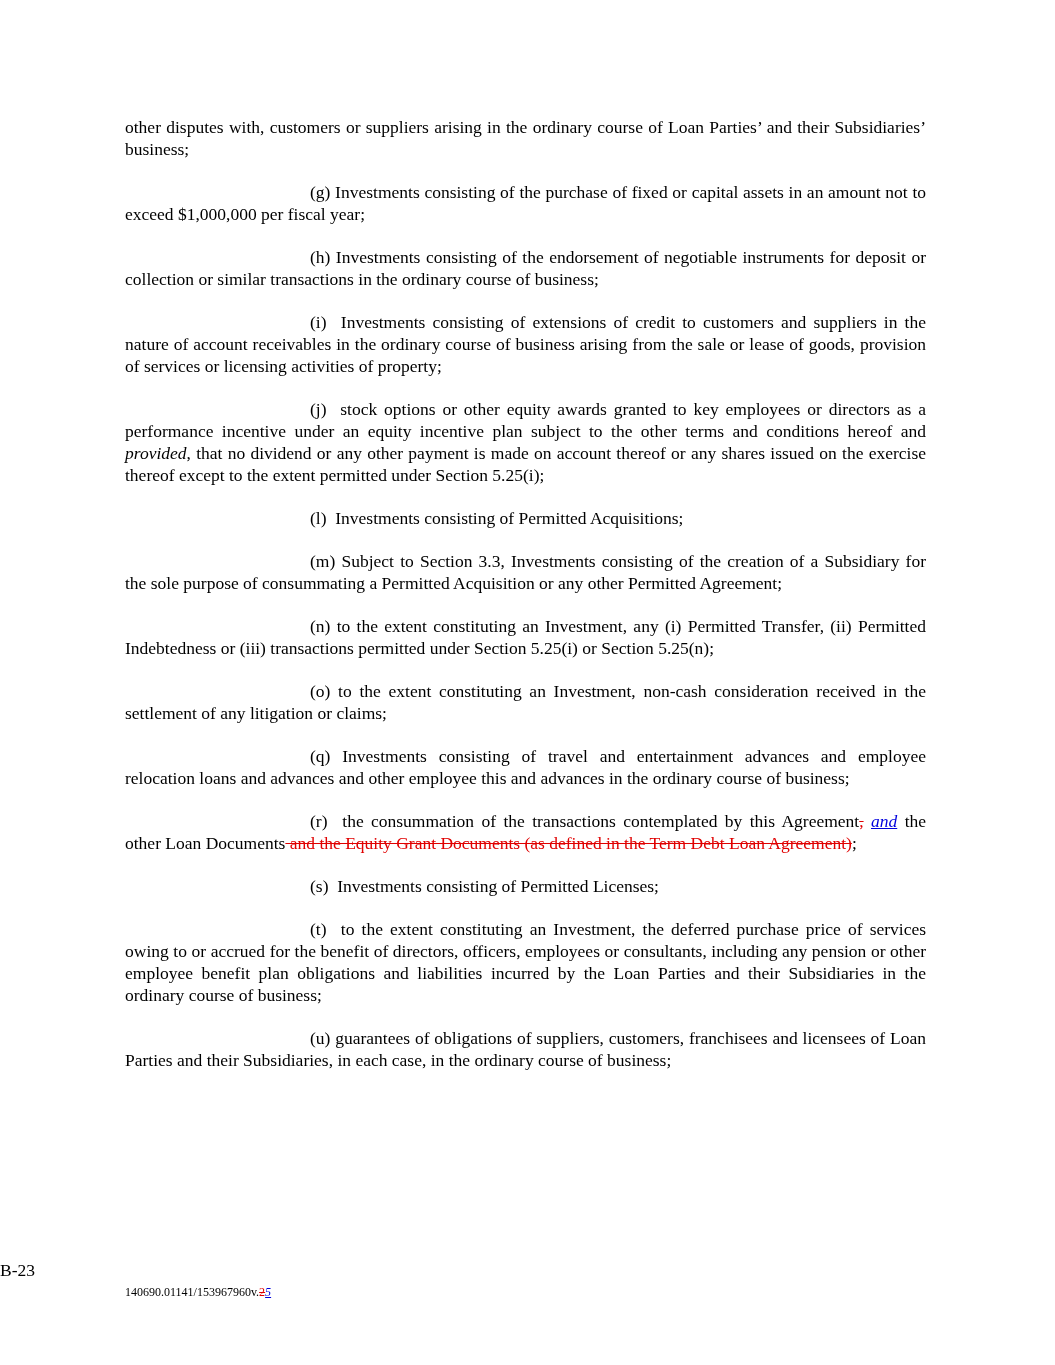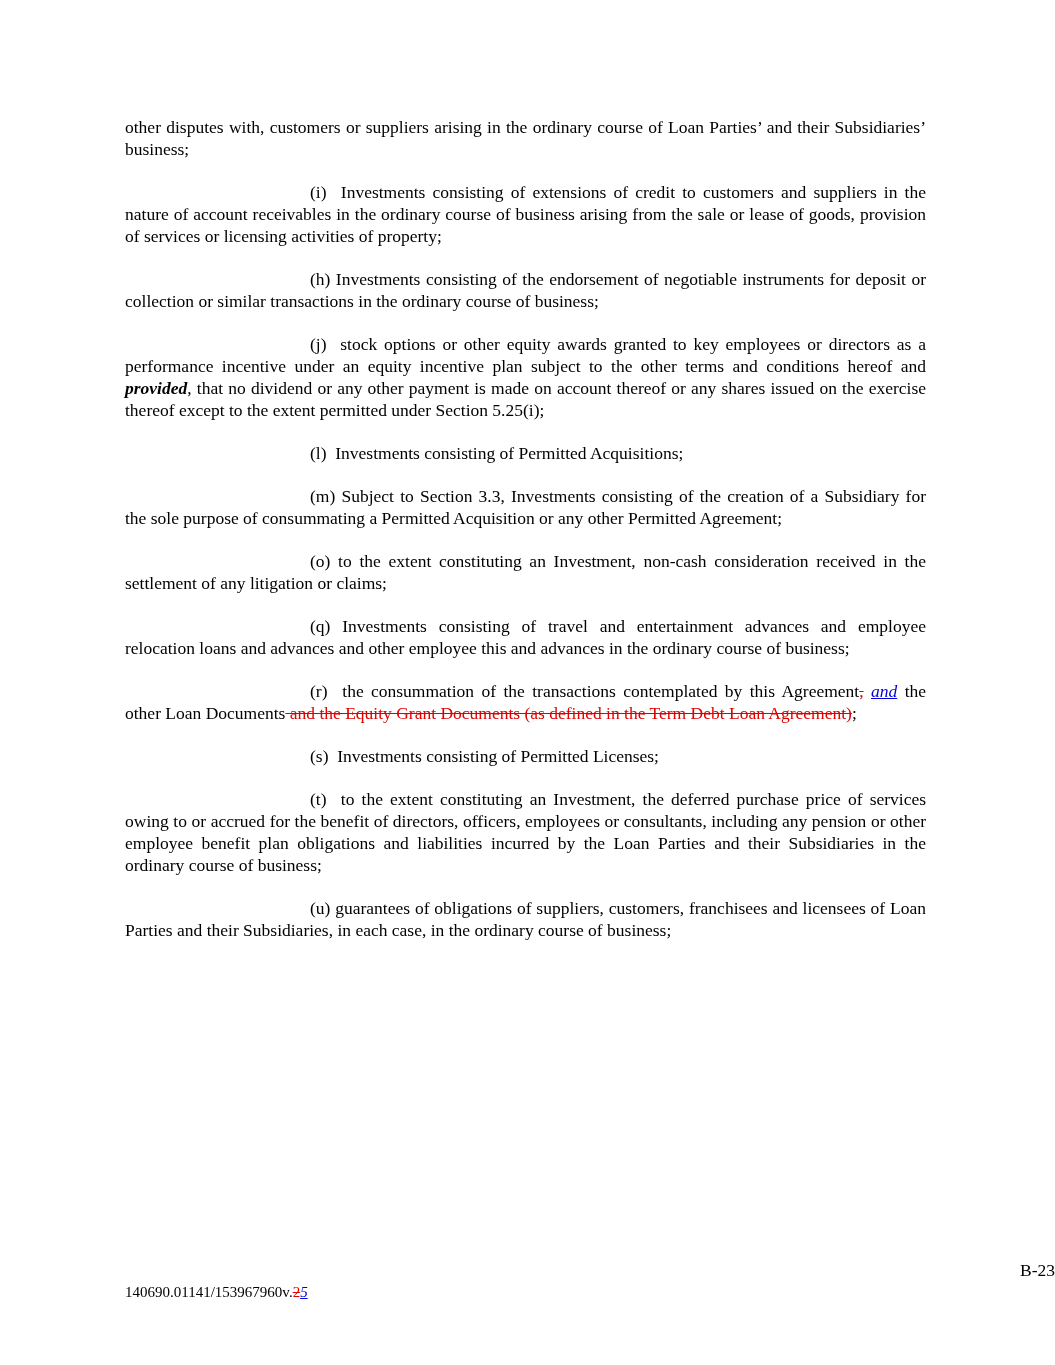--- a/index.html
+++ b/index.html
@@ -26,60 +26,62 @@
     margin: 0 0 21px 0;
     font-size: 17.5px;
     line-height: 22px;
     text-align: justify;
   }
   p.para.indent {
     text-indent: 185px;
   }
   .seg-normal {}
   .seg-bold-italic {
-    font-weight: bold;
+    font-weight: normal;
     font-style: italic;
   }
   .seg-del {
     color: var(--deletion-red, #e00000);
     text-decoration: line-through;
   }
   .seg-ins {
     color: var(--insertion-blue, #0000dd);
     text-decoration: underline;
     font-style: italic;
   }
   .page-number {
     position: absolute;
     top: 1259px;
     left: 0;
     width: 100%;
-    text-align: right;
+    text-align: left;
     font-size: 17.5px;
     line-height: 22px;
   }
   .footer-id {
     position: absolute;
     top: 1283px;
     left: 125px;
-    font-size: 15px;
+    font-size: 12px;
     line-height: 19px;
   }
 </style>
 </head>
 <body>
 
 <div class="page">
   <div class="content">
       <p class="para"><span class="seg-normal">other disputes with, customers or suppliers arising in the ordinary course of Loan Parties’ and their Subsidiaries’ business;</span></p>
+      <p class="para indent"><span class="seg-normal">(g) Investments consisting of the purchase of fixed or capital assets in an amount not to exceed $1,000,000 per fiscal year;</span></p>
+      <p class="para indent"><span class="seg-normal">(h) Investments consisting of the endorsement of negotiable instruments for deposit or collection or similar transactions in the ordinary course of business;</span></p>
       <p class="para indent"><span class="seg-normal">(i)&nbsp; Investments consisting of extensions of credit to customers and suppliers in the nature of account receivables in the ordinary course of business arising from the sale or lease of goods, provision of services or licensing activities of property;</span></p>
-      <p class="para indent"><span class="seg-normal">(h) Investments consisting of the endorsement of negotiable instruments for deposit or collection or similar transactions in the ordinary course of business;</span></p>
       <p class="para indent"><span class="seg-normal">(j)&nbsp; stock options or other equity awards granted to key employees or directors as a performance incentive under an equity incentive plan subject to the other terms and conditions hereof and </span><span class="seg-bold-italic">provided</span><span class="seg-normal">, that no dividend or any other payment is made on account thereof or any shares issued on the exercise thereof except to the extent permitted under Section 5.25(i);</span></p>
       <p class="para indent"><span class="seg-normal">(l)&nbsp; Investments consisting of Permitted Acquisitions;</span></p>
       <p class="para indent"><span class="seg-normal">(m) Subject to Section 3.3, Investments consisting of the creation of a Subsidiary for the sole purpose of consummating a Permitted Acquisition or any other Permitted Agreement;</span></p>
+      <p class="para indent"><span class="seg-normal">(n) to the extent constituting an Investment, any (i) Permitted Transfer, (ii) Permitted Indebtedness or (iii) transactions permitted under Section 5.25(i) or Section 5.25(n);</span></p>
       <p class="para indent"><span class="seg-normal">(o) to the extent constituting an Investment, non-cash consideration received in the settlement of any litigation or claims;</span></p>
       <p class="para indent"><span class="seg-normal">(q) Investments consisting of travel and entertainment advances and employee relocation loans and advances and other employee this and advances in the ordinary course of business;</span></p>
       <p class="para indent"><span class="seg-normal">(r)&nbsp; the consummation of the transactions contemplated by this Agreement</span><span class="seg-del">,</span><span class="seg-normal"> </span><span class="seg-ins">and</span><span class="seg-normal"> the other Loan Documents</span><span class="seg-del"> and the Equity Grant Documents (as defined in the Term Debt Loan Agreement)</span><span class="seg-normal">;</span></p>
       <p class="para indent"><span class="seg-normal">(s)&nbsp; Investments consisting of Permitted Licenses;</span></p>
       <p class="para indent"><span class="seg-normal">(t)&nbsp; to the extent constituting an Investment, the deferred purchase price of services owing to or accrued for the benefit of directors, officers, employees or consultants, including any pension or other employee benefit plan obligations and liabilities incurred by the Loan Parties and their Subsidiaries in the ordinary course of business;</span></p>
       <p class="para indent"><span class="seg-normal">(u) guarantees of obligations of suppliers, customers, franchisees and licensees of Loan Parties and their Subsidiaries, in each case, in the ordinary course of business;</span></p>
     </div>
   <div class="page-number">B-23</div>
   <div class="footer-id"><span class="seg-normal">140690.01141/153967960v.</span><span class="seg-del">2</span><span class="seg-ins">5</span></div>
 </div>

